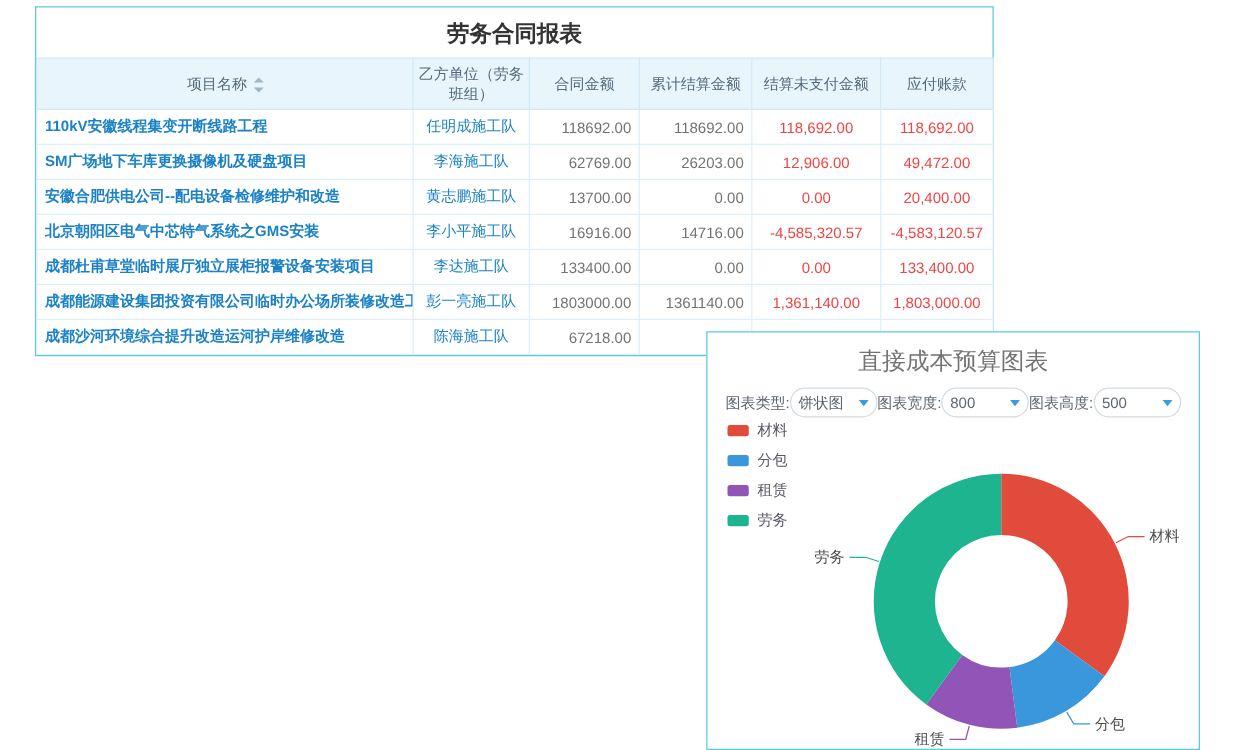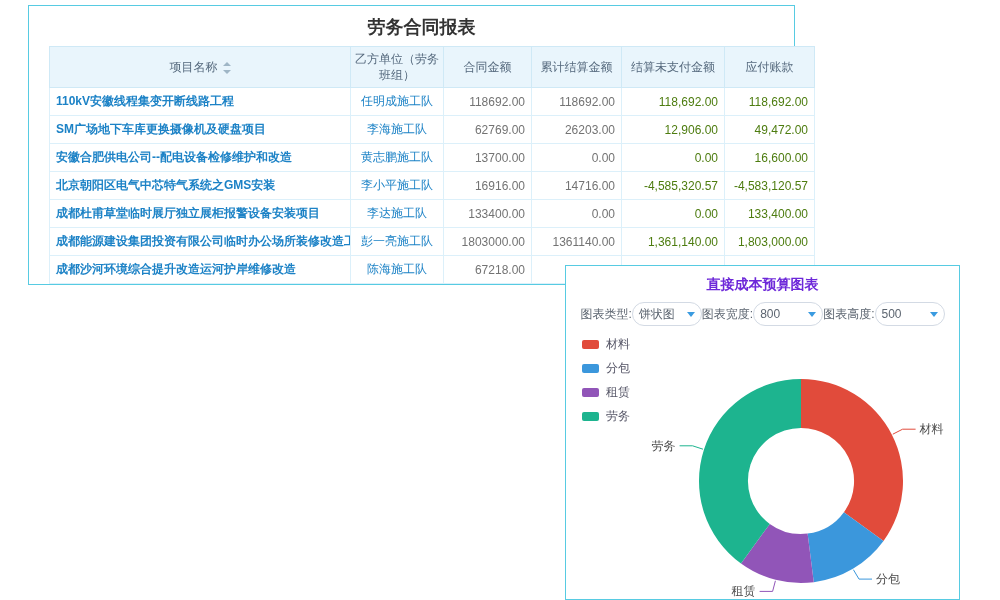--- a/index.html
+++ b/index.html
@@ -7,55 +7,55 @@
   body {
     width:1000px; height:600px; position:relative; overflow:hidden;
     background:#ffffff;
     font-family:"Liberation Sans","DejaVu Sans",sans-serif;
     color:#333;
   }
 
   
   .report-panel {
     position:absolute; left:28px; top:5px; width:767px;
-    border:1px solid #57cbe2; background:#fff;padding-left:20px;
+    border:1px solid #57cbe2; background:#fff;
   }
   .report-title {
     text-align:center; font-size:18px; font-weight:bold; color:#333;
     padding:9px 0 7px;
   }
   table.report {
     width:100%; border-collapse:collapse; table-layout:fixed; font-size:12px;
   }
   table.report thead th {
     background:#e9f5fc; color:#55697d; font-weight:normal;
     border:1px solid #cfe9f6; padding:4px 4px; text-align:center; line-height:1.35;
   }
   table.report tbody td {
     border:1px solid #dcf0fa; padding:5px 6px;
     white-space:nowrap; overflow:hidden; background:#fff;
   }
   td.project   { color:#1c82c6; text-align:left; cursor:pointer;font-weight:bold; }
   td.contractor{ color:#1c82c6; text-align:center;border-radius:14px; }
   td.num-blue  { color:#737373; text-align:right; }
-  td.num-dark  { color:#4d7c0f; text-align:right; }
+  td.num-dark  { color:#ef4444; text-align:center; }
 
   .sort-icon{display:inline-block;vertical-align:middle;margin-left:5px;position:relative;width:8px;height:12px;}
   .sort-icon::before{content:'';position:absolute;left:0;top:0;
     border-left:4px solid transparent;border-right:4px solid transparent;border-bottom:4px solid #9fb6c6;}
   .sort-icon::after{content:'';position:absolute;left:0;bottom:0;
     border-left:4px solid transparent;border-right:4px solid transparent;border-top:4px solid #9fb6c6;}
 
   
   .chart-panel {
     position:absolute; left:565px; top:265px; width:395px; height:335px;
     border:1px solid #57cbe2; background:#fff;
   }
   .chart-title {
-    text-align:center; font-size:14px; font-weight:bold; color:#6d28d9;
+    text-align:center; font-size:19px; font-weight:normal; color:#737373;
     padding:10px 0 8px;
   }
   .controls {
     display:flex; align-items:center; justify-content:center; gap:0;
     font-size:12px; color:#5c6570; padding:0 4px;
   }
   .control-label { white-space:nowrap; }
   .select-box {
     display:flex; align-items:center; justify-content:space-between;
     border:1px solid #d3dae4; border-radius:12px; background:#fff;
@@ -117,21 +117,21 @@
           <td class="num-blue">26203.00</td>
           <td class="num-dark">12,906.00</td>
           <td class="num-dark">49,472.00</td>
         </tr>
         <tr>
           <td class="project">安徽合肥供电公司--配电设备检修维护和改造</td>
           <td class="contractor">黄志鹏施工队</td>
           <td class="num-blue">13700.00</td>
           <td class="num-blue">0.00</td>
           <td class="num-dark">0.00</td>
-          <td class="num-dark">16,600.00</td>
+          <td class="num-dark">20,400.00</td>
         </tr>
         <tr>
           <td class="project">北京朝阳区电气中芯特气系统之GMS安装</td>
           <td class="contractor">李小平施工队</td>
           <td class="num-blue">16916.00</td>
           <td class="num-blue">14716.00</td>
           <td class="num-dark">-4,585,320.57</td>
           <td class="num-dark">-4,583,120.57</td>
         </tr>
         <tr>

